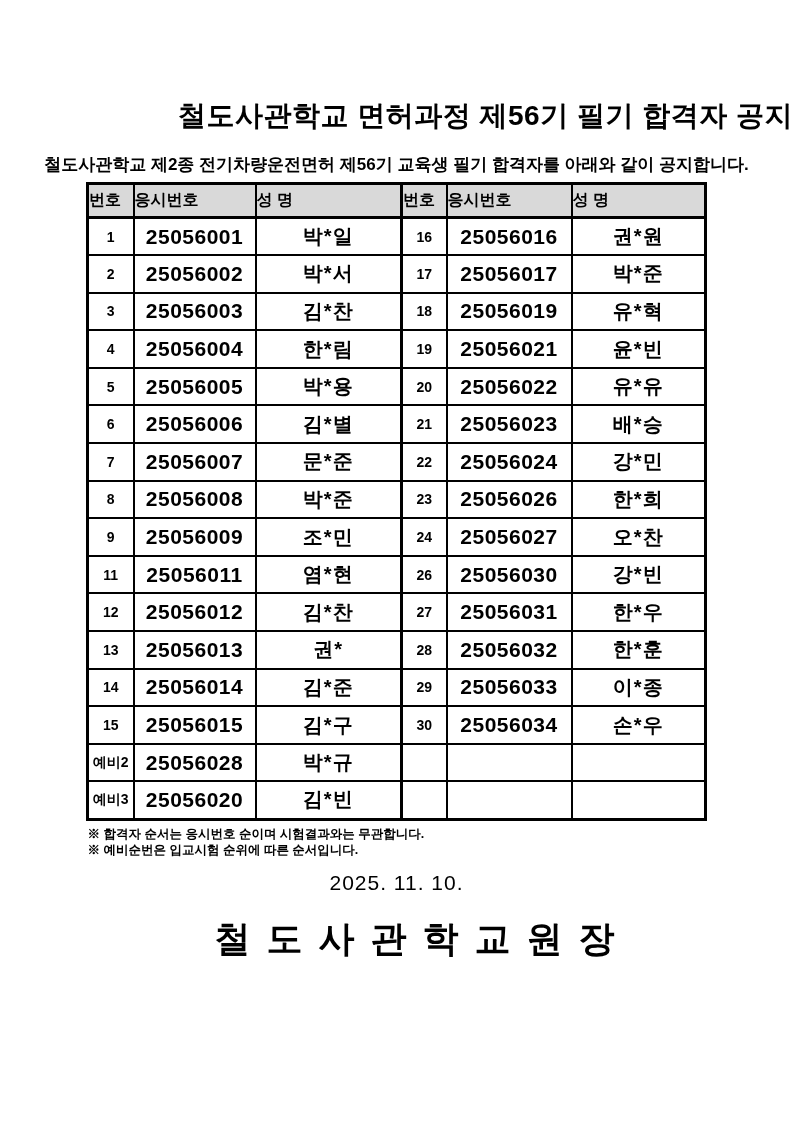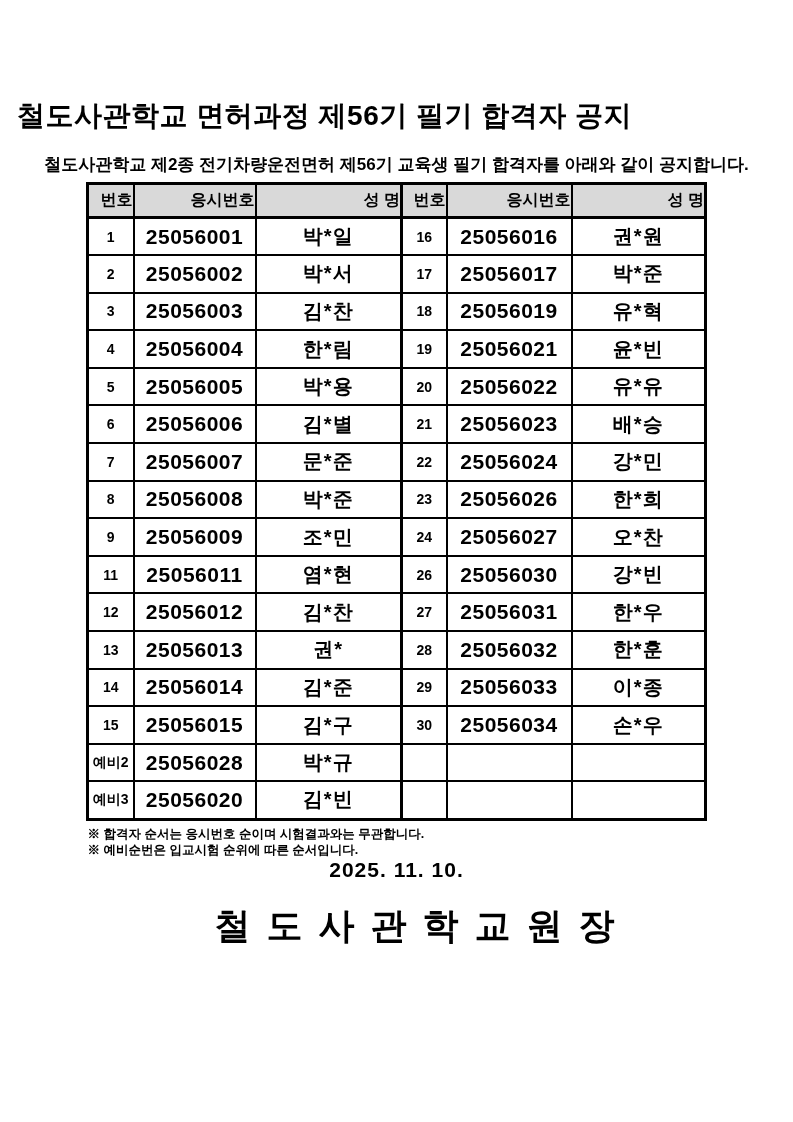--- a/index.html
+++ b/index.html
@@ -9,21 +9,21 @@
     width: 793px;
     height: 1122px;
     margin: 0 auto;
     background: #ffffff;
     color: #000000;
     font-family: "Liberation Sans", sans-serif;
     overflow: hidden;
   }
   .doc-title {
     padding-top: 98px;
-    text-align: left;
+    text-align: right;
     font-size: 28px;
     font-weight: 800;
     letter-spacing: 0.5px;
     line-height: 36px;
     padding-left: 17px;
   }
   .doc-subtitle {
     margin-top: 22px;
     text-align: center;
     font-size: 17px;
@@ -42,21 +42,21 @@
   table.results col.c-no2   { width: 45px; }
   table.results col.c-exam2 { width: 125px; }
   table.results col.c-name2 { width: 134px; }
   table.results th {
     background: #d9d9d9;
     border: 2px solid #000;
     border-bottom: 3px solid #000;
     height: 34px;
     font-size: 16px;
     font-weight: 800;
-    text-align: right;
+    text-align: left;
     vertical-align: middle;
   }
   table.results td {
     border: 2px solid #000;
     height: 37.6px;
     text-align: center;
     vertical-align: middle;
     background: #ffffff;
   }
   table.results .divider { border-left: 3px solid #000; }
@@ -69,23 +69,24 @@
     width: 618px;
     margin: 5px auto 0 auto;
     text-align: left;
   }
   .note-line {
     font-size: 12.5px;
     font-weight: 700;
     line-height: 16px;
   }
   .doc-date {
+    margin-top: 13px;
     text-align: center;
     font-size: 21px;
-    font-weight: 700;
+    font-weight: 400;
     letter-spacing: 1px;
   }
   .doc-signature {
     margin-top: 20px;
     text-align: center;
     font-size: 36px;
     font-weight: 800;
     letter-spacing: 16px;
     transform: translateX(26px);
     white-space: nowrap;

